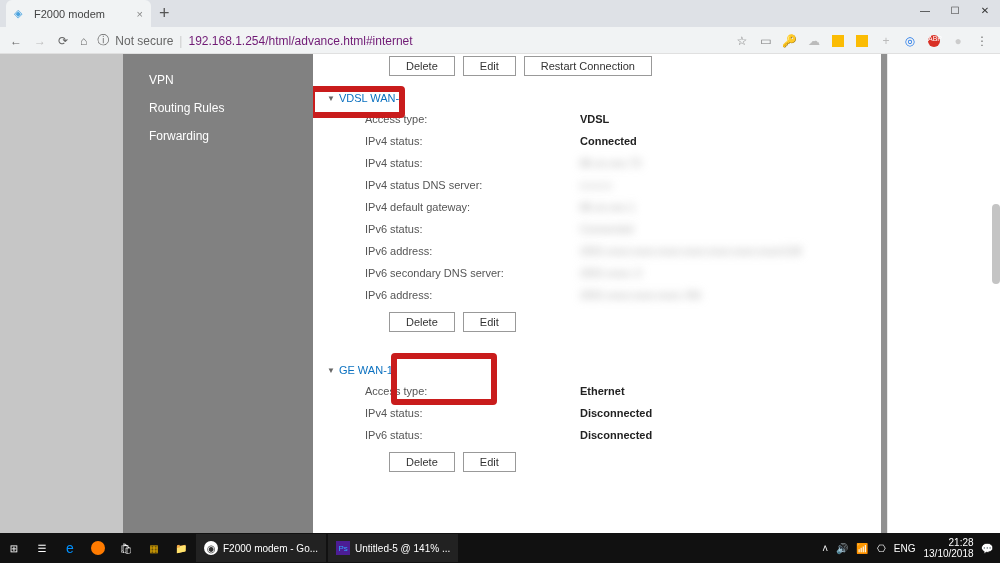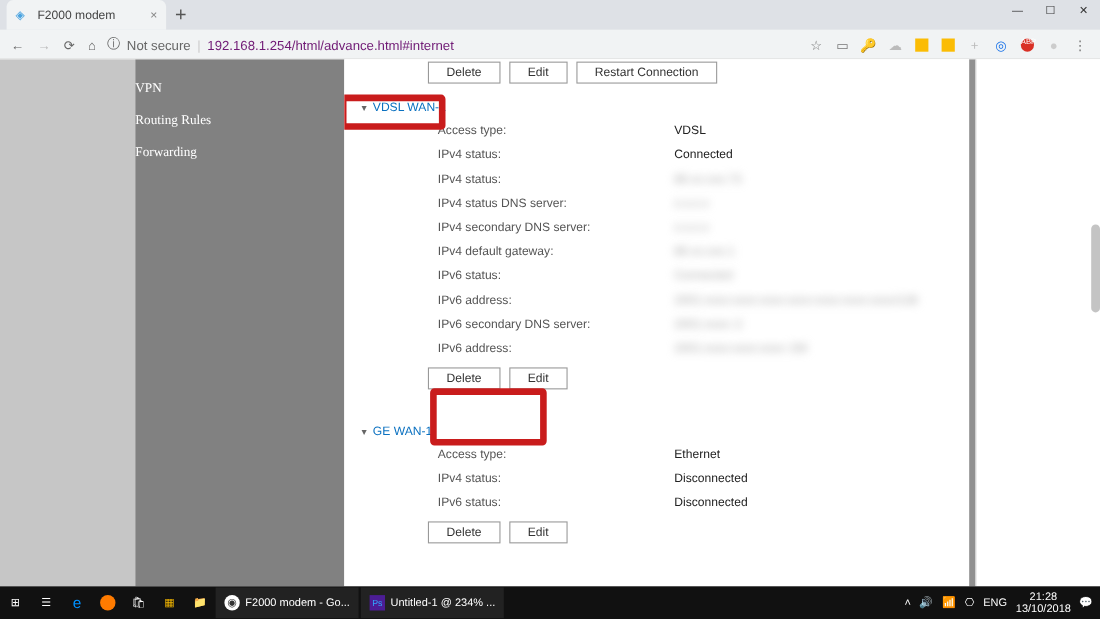--- a/index.html
+++ b/index.html
@@ -25,46 +25,46 @@
 .right-icons { display: flex; gap: 8px; align-items: center; color: #777; font-size: 12px; }
 .right-icons .ic { width: 16px; height: 16px; display: flex; align-items: center; justify-content: center; }
 .ic-blue   { color: #1a73e8; }
 .ic-yellow { background: #fbbc04; width: 12px; height: 12px; }
 .ic-red    { background: #d93025; width: 12px; height: 12px; border-radius: 50%; color: #fff; font-size: 7px; }
 
 
 .page { display: flex; height: 479px; background: #fff; }
 .left-grey { width: 123px; background: #c6c6c6; }
 .sidebar { width: 190px; background: #818181; color: #fff; padding-top: 12px; }
-.sidebar .item { padding: 7px 0; font-size: 12px; cursor: pointer; font-family: Liberation Serif, serif; }
+.sidebar .item { padding: 7px 26px; font-size: 12px; cursor: pointer; }
 .content { flex: 1; background: #fff; overflow-y: auto; padding: 0 30px 0 12px; position: relative; }
 .right-border { width: 6px; background: #909090; }
 .right-grey { width: 113px; background: #fff; border-left: 1px solid #e9e9e9; position: relative; }
 .right-grey::after { content: ""; position: absolute; right: 0; top: 150px; width: 8px; height: 80px; background: #c4c4c4; border-radius: 4px; }
 
 .btn-row { display: flex; gap: 8px; margin-left: 64px; margin-top: 2px; }
 button.act { border: 1px solid #999; background: #fff; padding: 3px 16px; font-size: 11px; color: #333; cursor: pointer; }
 
 .section-head { display: flex; align-items: center; gap: 4px; margin-top: 12px; padding: 4px 2px; font-size: 11px; color: #0b71c0; cursor: pointer; }
 .section-head .caret { font-size: 8px; color: #666; }
 
 .field-row { display: flex; margin-left: 40px; padding: 5px 0; font-size: 11px; }
-.field-row .fl { width: 215px; color: #555; margin-left: 33px; }
-.field-row .fv { color: #222; font-weight: 400; }
+.field-row .fl { width: 215px; color: #555; }
+.field-row .fv { color: #222; font-weight: 700; }
 .field-row .fv.blur { filter: blur(4px); color: #aaa; font-weight: 400; }
 
 
 .hl { position: absolute; border: 6px solid #c91c1c; border-radius: 4px; pointer-events: none; }
 
 
 .taskbar { position: absolute; bottom: 0; left: 0; right: 0; height: 30px; background: #111; display: flex; align-items: center; color: #fff; font-size: 10px; }
 .taskbar .ticon { width: 28px; height: 28px; display: flex; align-items: center; justify-content: center; cursor: pointer; }
 .taskbar .tapp { height: 28px; padding: 0 8px; display: flex; align-items: center; gap: 5px; cursor: pointer; background: #222; margin-right: 2px; }
 .tray { margin-left: auto; display: flex; align-items: center; gap: 8px; padding-right: 6px; }
-.tray .clock { text-align: center; line-height: 1.1; }
+.tray .clock { text-align: right; line-height: 1.1; }
 .app-chrome { background: #fff; border-radius: 50%; width: 14px; height: 14px; display: flex; align-items: center; justify-content: center; font-size: 10px; color: #333; }
 .app-ps { background: #4c1d95; color: #31a8ff; width: 14px; height: 14px; font-size: 8px; display: flex; align-items: center; justify-content: center; }
 .app-ff { background: #ff7b00; border-radius: 50%; width: 14px; height: 14px; }
 .app-edge { color: #0091ff; font-size: 14px; }
 .app-folder { color: #ffe27a; }
 .app-store { color: #fff; }
 </style>
 </head>
 <body>
 
@@ -148,24 +148,20 @@
         </div>
         <div class="field-row">
           <div class="fl">IPv4 status:</div>
           <div class="fv blur">86.xx.xxx.73</div>
         </div>
         <div class="field-row">
           <div class="fl">IPv4 status DNS server:</div>
           <div class="fv blur">x.x.x.x</div>
         </div>
         <div class="field-row">
-          <div class="fl">IPv4 secondary DNS server:</div>
-          <div class="fv blur">x.x.x.x</div>
-        </div>
-        <div class="field-row">
           <div class="fl">IPv4 default gateway:</div>
           <div class="fv blur">86.xx.xxx.1</div>
         </div>
         <div class="field-row">
           <div class="fl">IPv6 status:</div>
           <div class="fv blur">Connected</div>
         </div>
         <div class="field-row">
           <div class="fl">IPv6 address:</div>
           <div class="fv blur">2001:xxxx:xxxx:xxxx:xxxx:xxxx:xxxx:xxxx/128</div>
@@ -224,21 +220,21 @@
     </div>
   <div class="ticon app-store">🛍</div>
   <div class="ticon" style="color:#f0b400">▦</div>
   <div class="ticon app-folder">📁</div>
   <div class="tapp">
     <span class="app-chrome">◉</span>
     <span>F2000 modem - Go...</span>
   </div>
   <div class="tapp">
     <span class="app-ps">Ps</span>
-    <span>Untitled-1 @ 234% ...</span>
+    <span>Untitled-5 @ 141% ...</span>
   </div>
   <div class="tray">
     <span>˄</span>
     <span>🔊</span>
     <span>📶</span>
     <span>⎔</span>
     <span>ENG</span>
     <div class="clock">
       <div>21:28</div>
       <div>13/10/2018</div>

